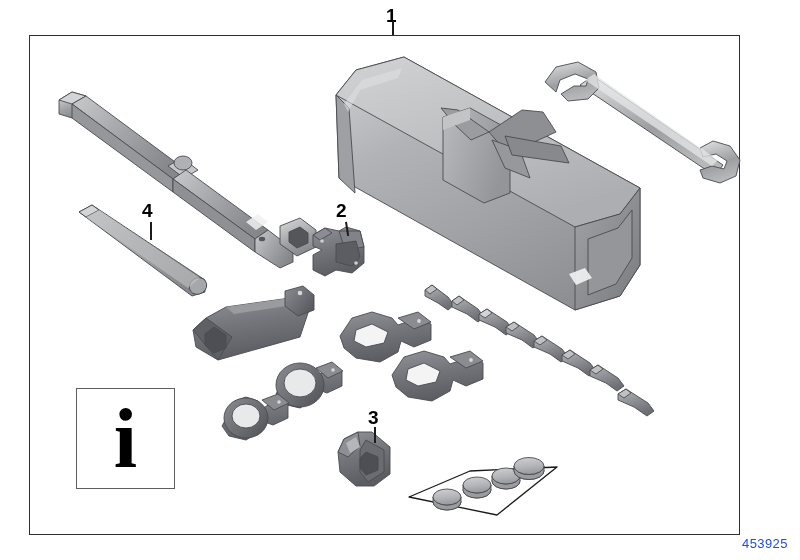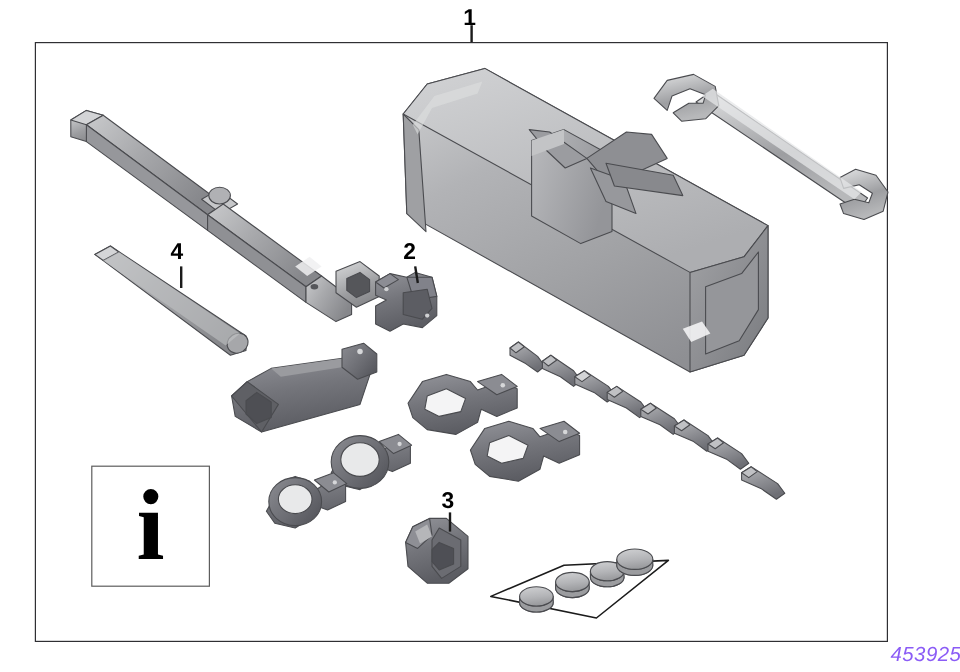--- a/index.html
+++ b/index.html
@@ -18,22 +18,22 @@
 
   
   .infobox{position:absolute;left:76px;top:388px;width:99px;height:101px;
            border:1.4px solid #5d5d5d;background:#fff;box-sizing:border-box;}
   .infobox .glyph{position:absolute;left:0;right:0;top:50%;
            transform:translateY(-50%);text-align:center;
            font-family:"Liberation Serif",serif;font-weight:bold;
            font-size:84px;line-height:84px;color:#000;}
 
   
-  .partno{position:absolute;left:742px;top:536px;font-size:17px;
-          color:#8b5cf6;letter-spacing:.4px;font-style:italic;}
+  .partno{position:absolute;left:742px;top:536px;font-size:13px;
+          color:#1d4ed8;letter-spacing:.4px;}
 
   
   svg.art{position:absolute;left:0;top:0;width:800px;height:560px;
           overflow:visible;}
 </style>
 </head>
 <body>
 
 <div class="stage">
 

